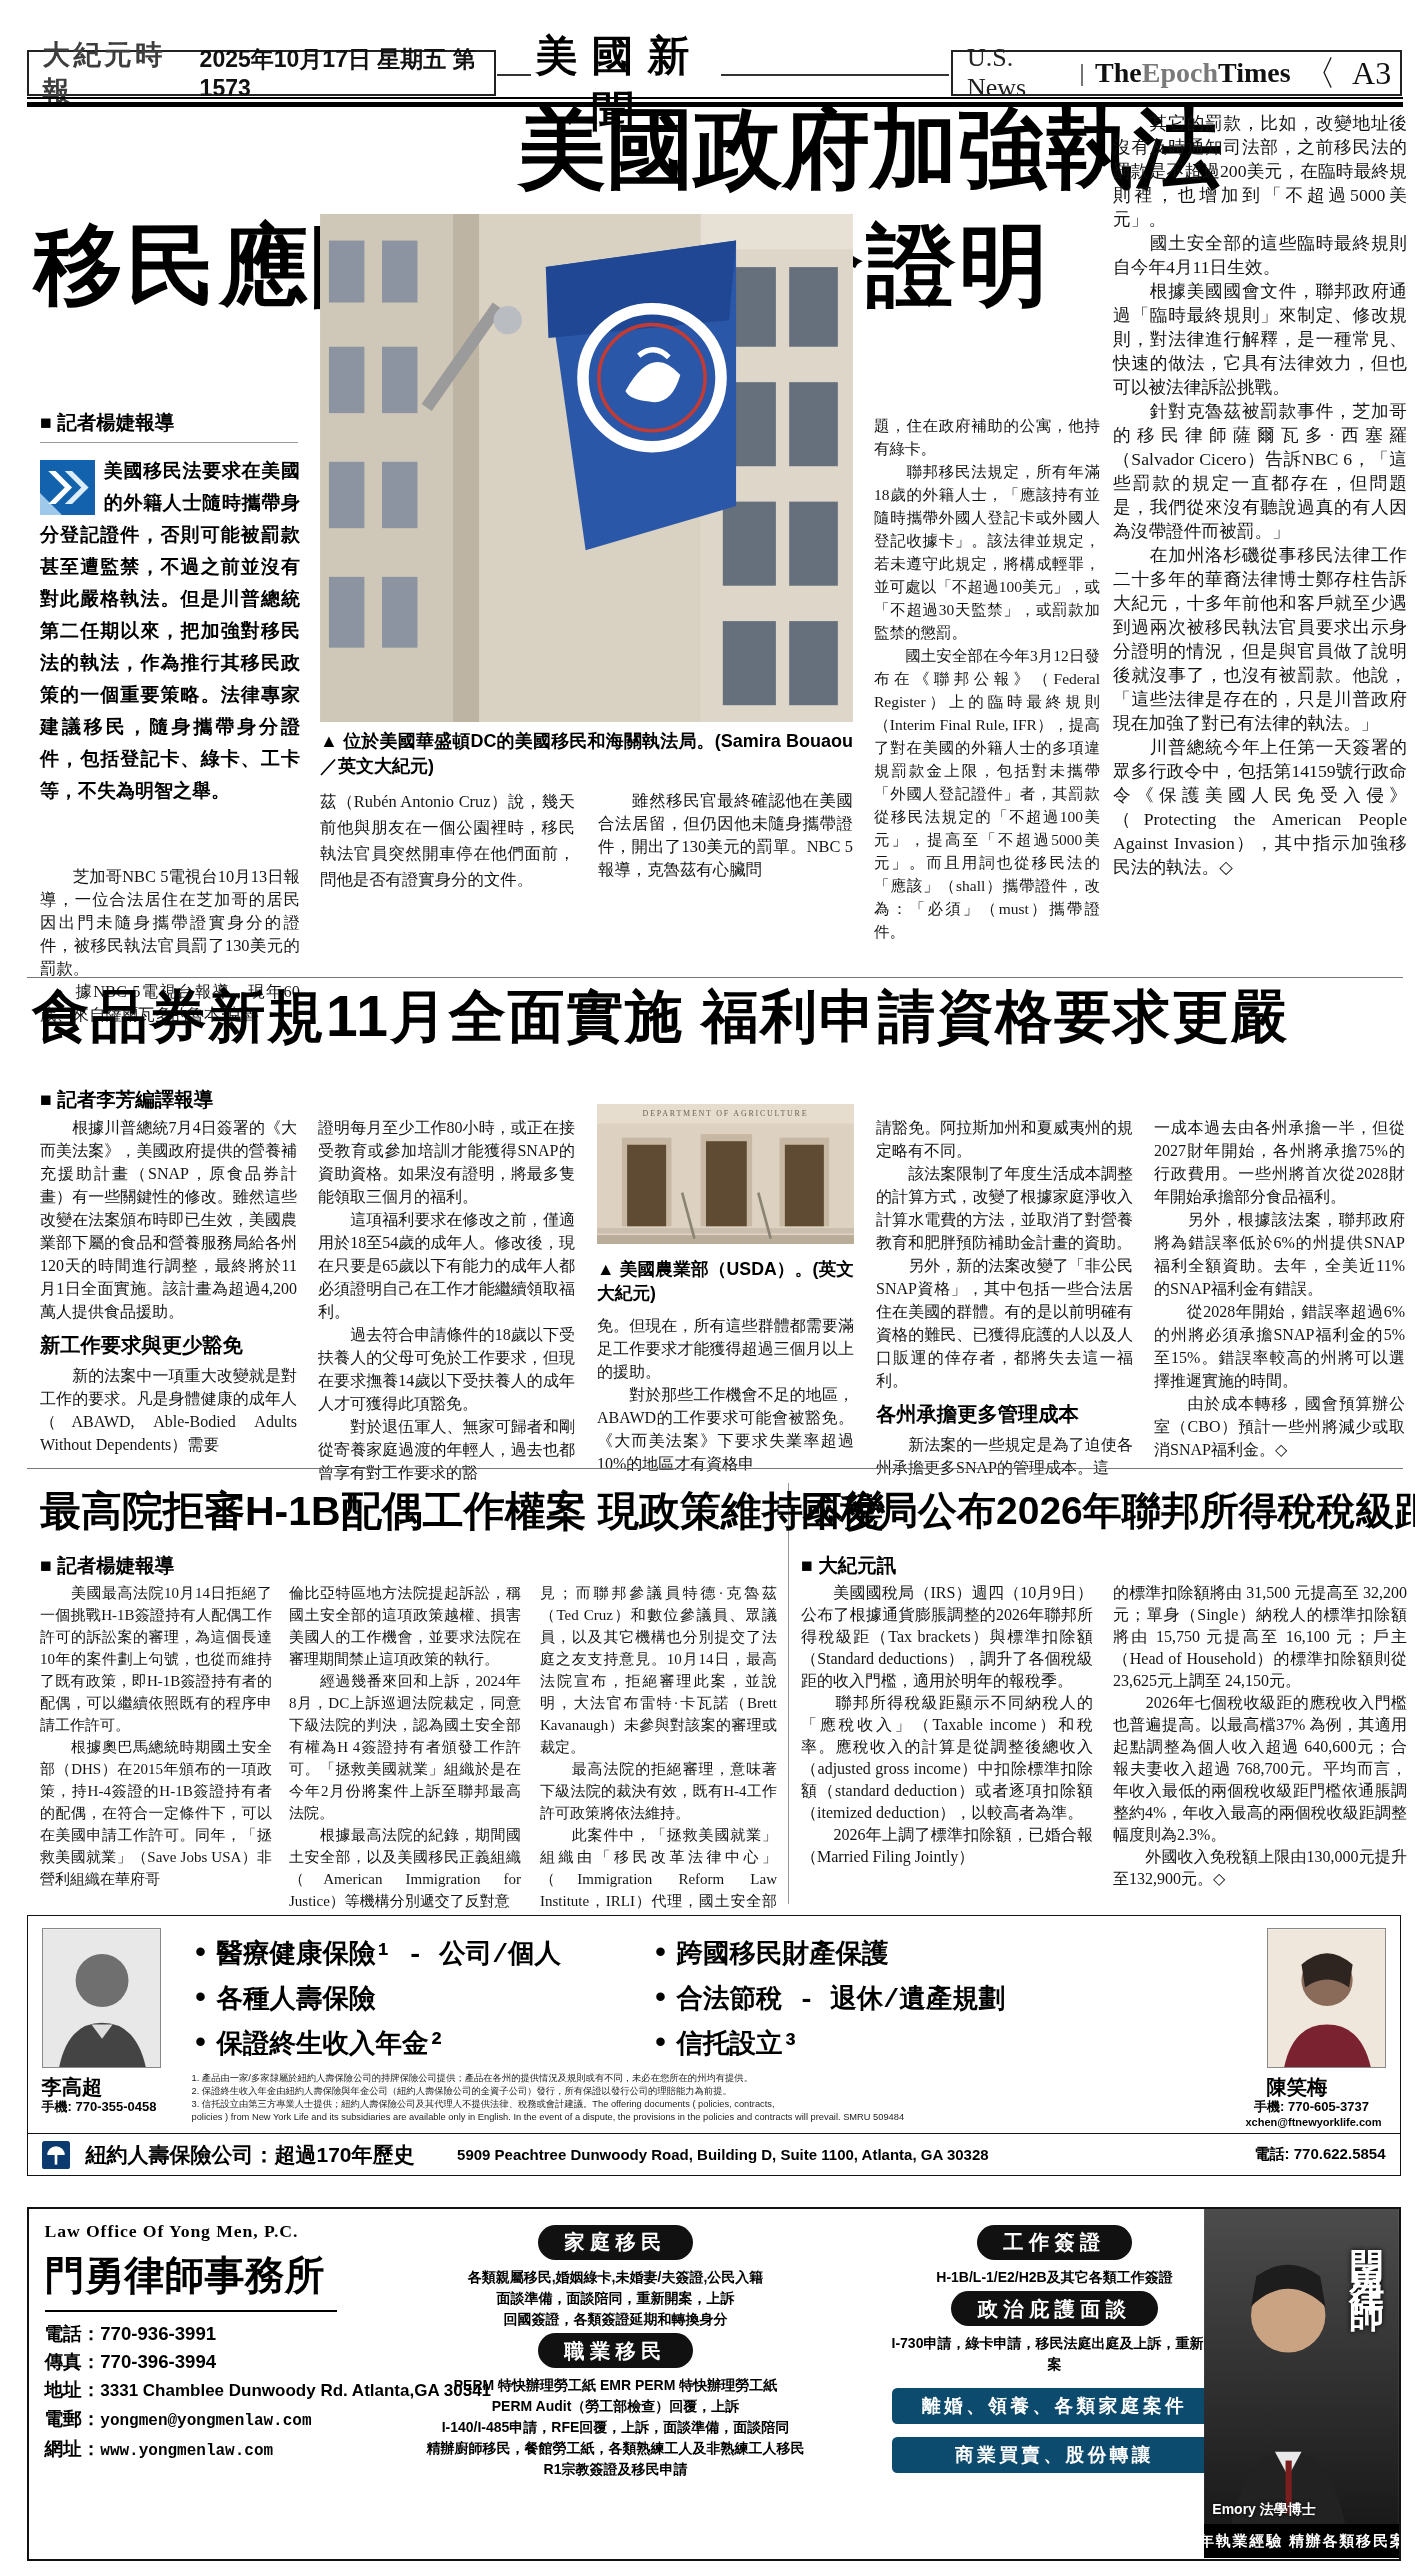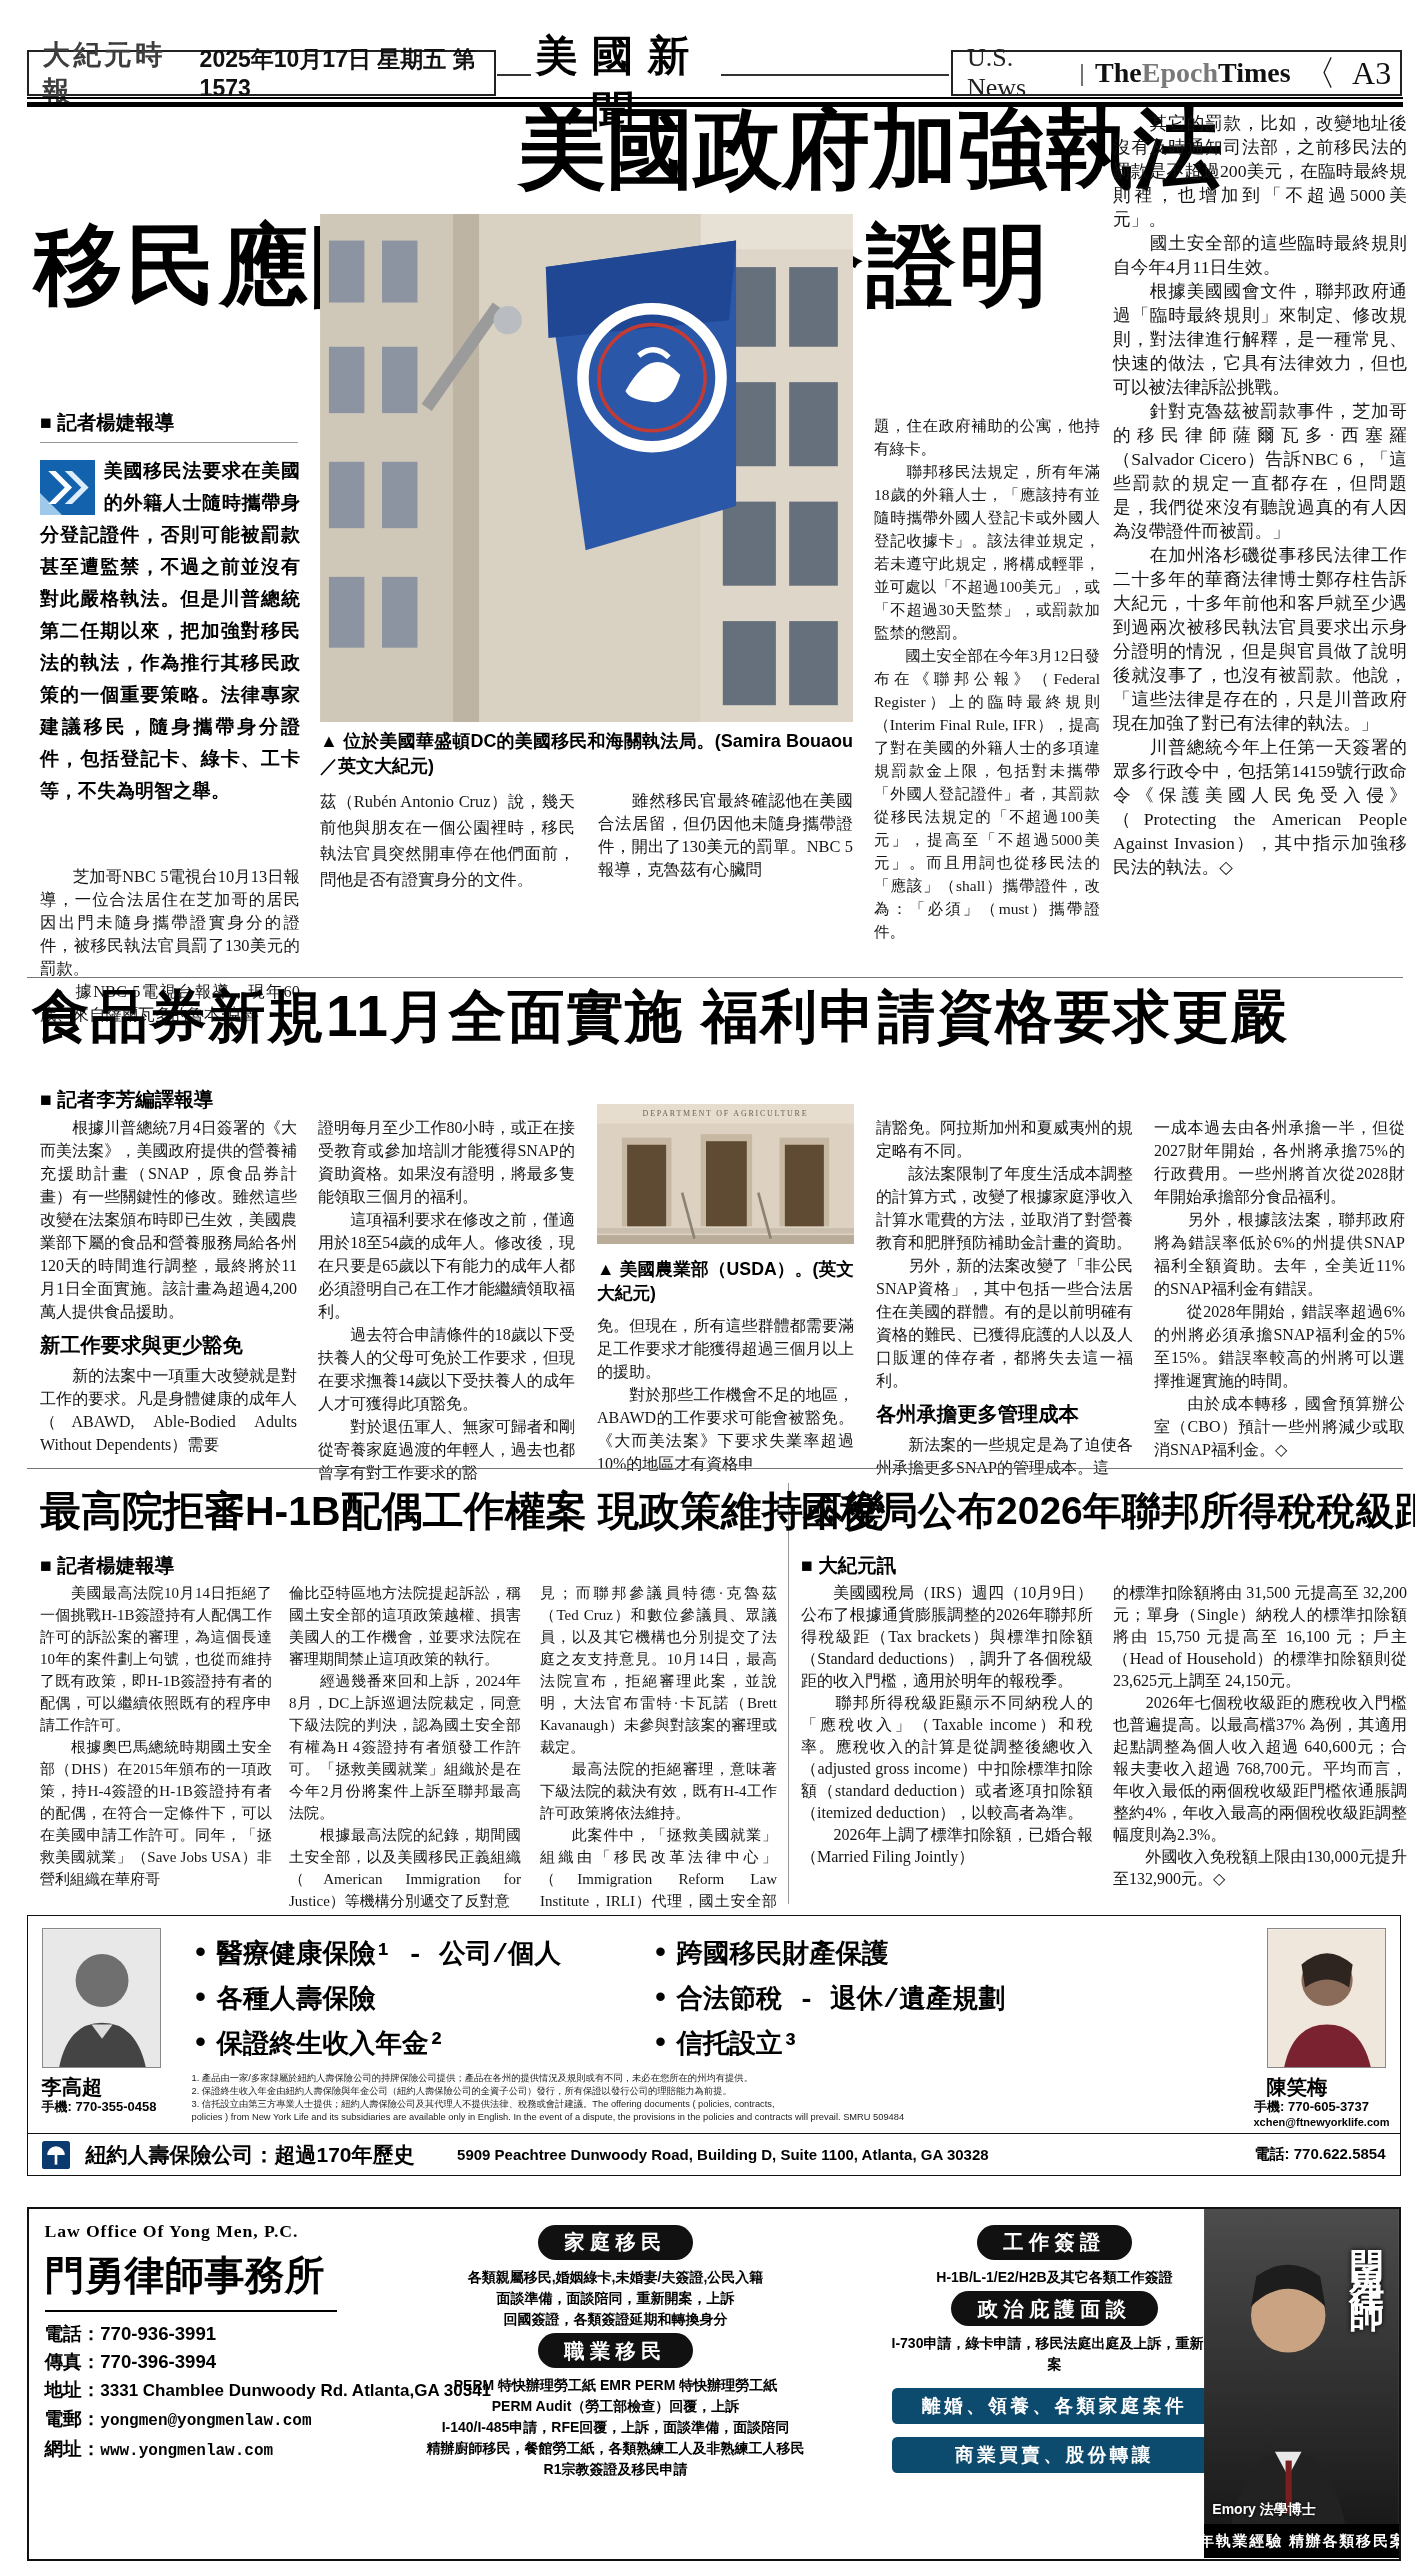--- a/index.html
+++ b/index.html
@@ -321,21 +321,21 @@
     <div class="portrait" id="ad1-pr">
       <svg width="119" height="140" viewBox="0 0 135 158">
         <rect width="135" height="158" fill="#f0e7dc"></rect>
         <circle cx="67" cy="58" r="29" fill="#8a6a58"></circle>
         <path d="M38 40 q29 -26 58 0 l-4 26 q-25 -18 -50 0 z" fill="#2e2420"></path>
         <path d="M18 158 q10 -50 49 -50 q39 0 50 50 z" fill="#7a2230"></path>
       </svg>
     </div>
     <div class="agent-name" style="right:14px;top:157px;width:119px;">陳笑梅</div>
     <div class="agent-sub" style="right:3.5px;top:182px;width:142px;">手機: 770-605-3737</div>
-    <div class="agent-sub" style="right:4px;top:200px;width:142px;font-size:11px;">xchen@ftnewyorklife.com</div>
+    <div class="agent-sub" style="right:12px;top:200px;width:142px;font-size:11px;">xchen@ftnewyorklife.com</div>
 
     <div id="ad1-fn">
         <p>1. 產品由一家/多家隸屬於紐約人壽保險公司的持牌保險公司提供；產品在各州的提供情況及規則或有不同，未必在您所在的州均有提供。</p>
         <p>2. 保證終生收入年金由紐約人壽保險與年金公司（紐約人壽保險公司的全資子公司）發行，所有保證以發行公司的理賠能力為前提。</p>
         <p>3. 信托設立由第三方專業人士提供；紐約人壽保險公司及其代理人不提供法律、稅務或會計建議。The offering documents ( policies, contracts,</p>
         <p>policies ) from New York Life and its subsidiaries are available only in English. In the event of a dispute, the provisions in the policies and contracts will prevail. SMRU 509484</p>
       </div>
 
     <div id="ad1-strip">
       <svg class="nyl-logo" viewBox="0 0 32 32">

